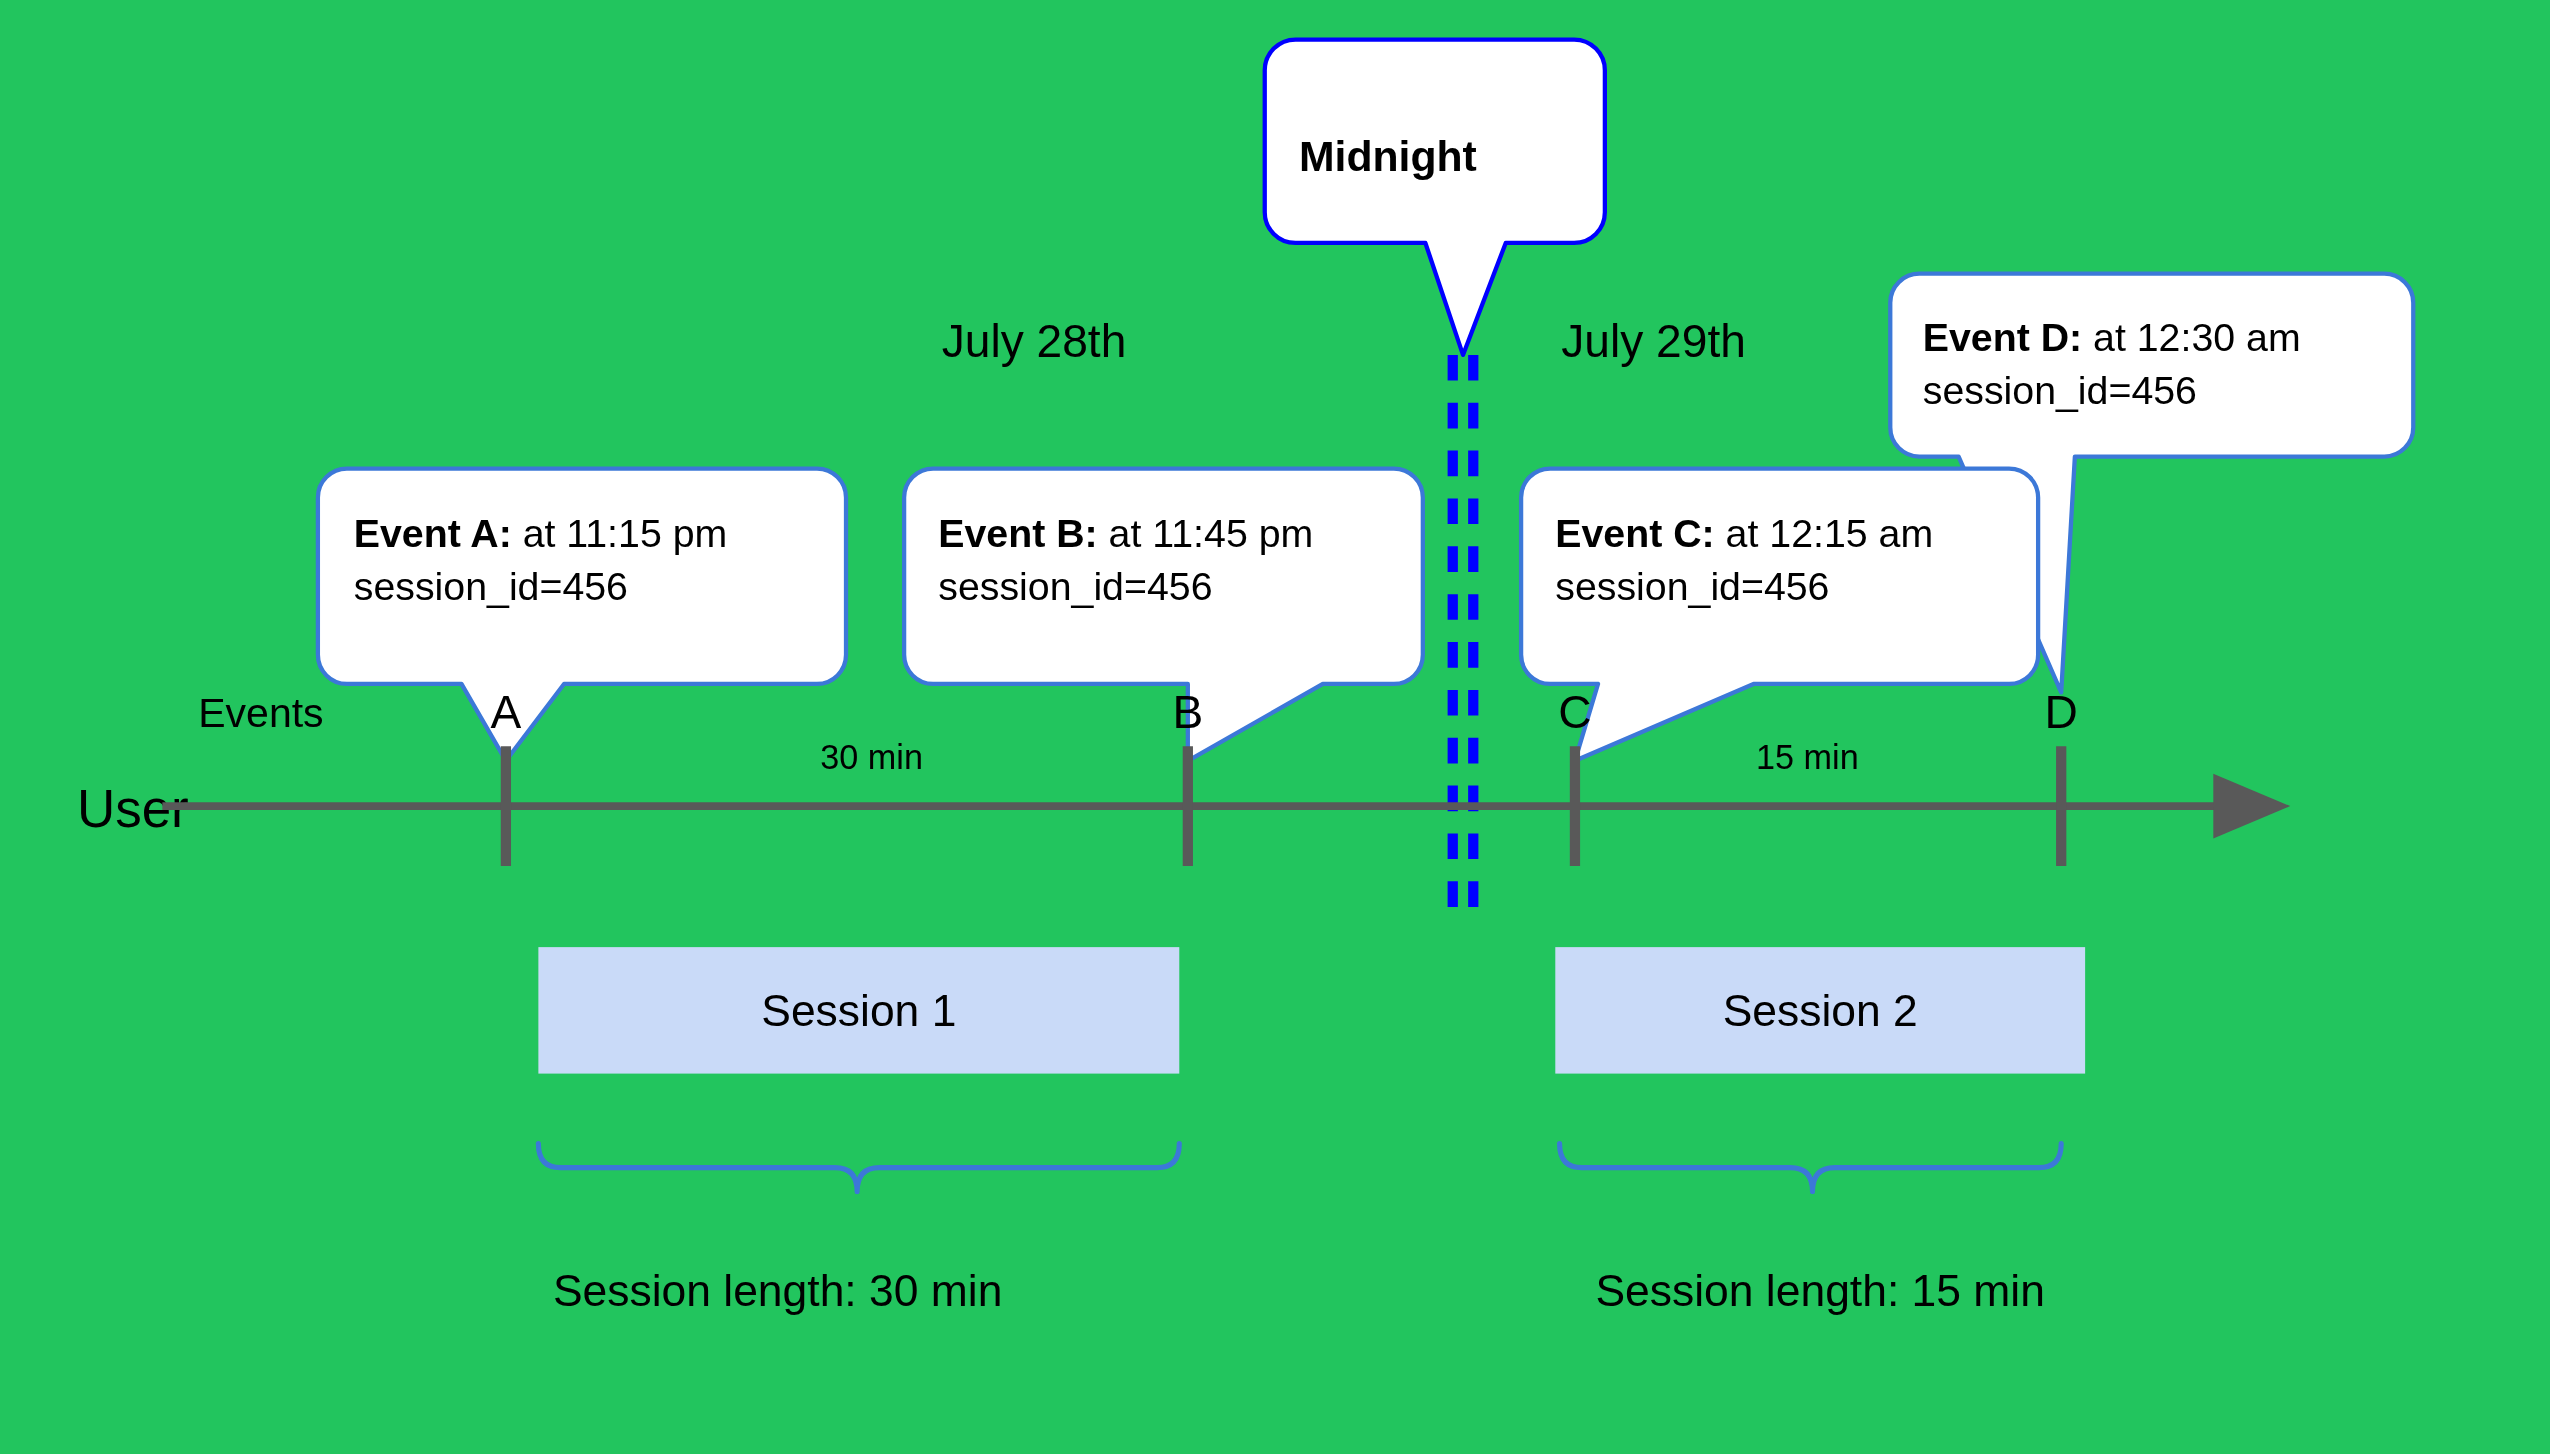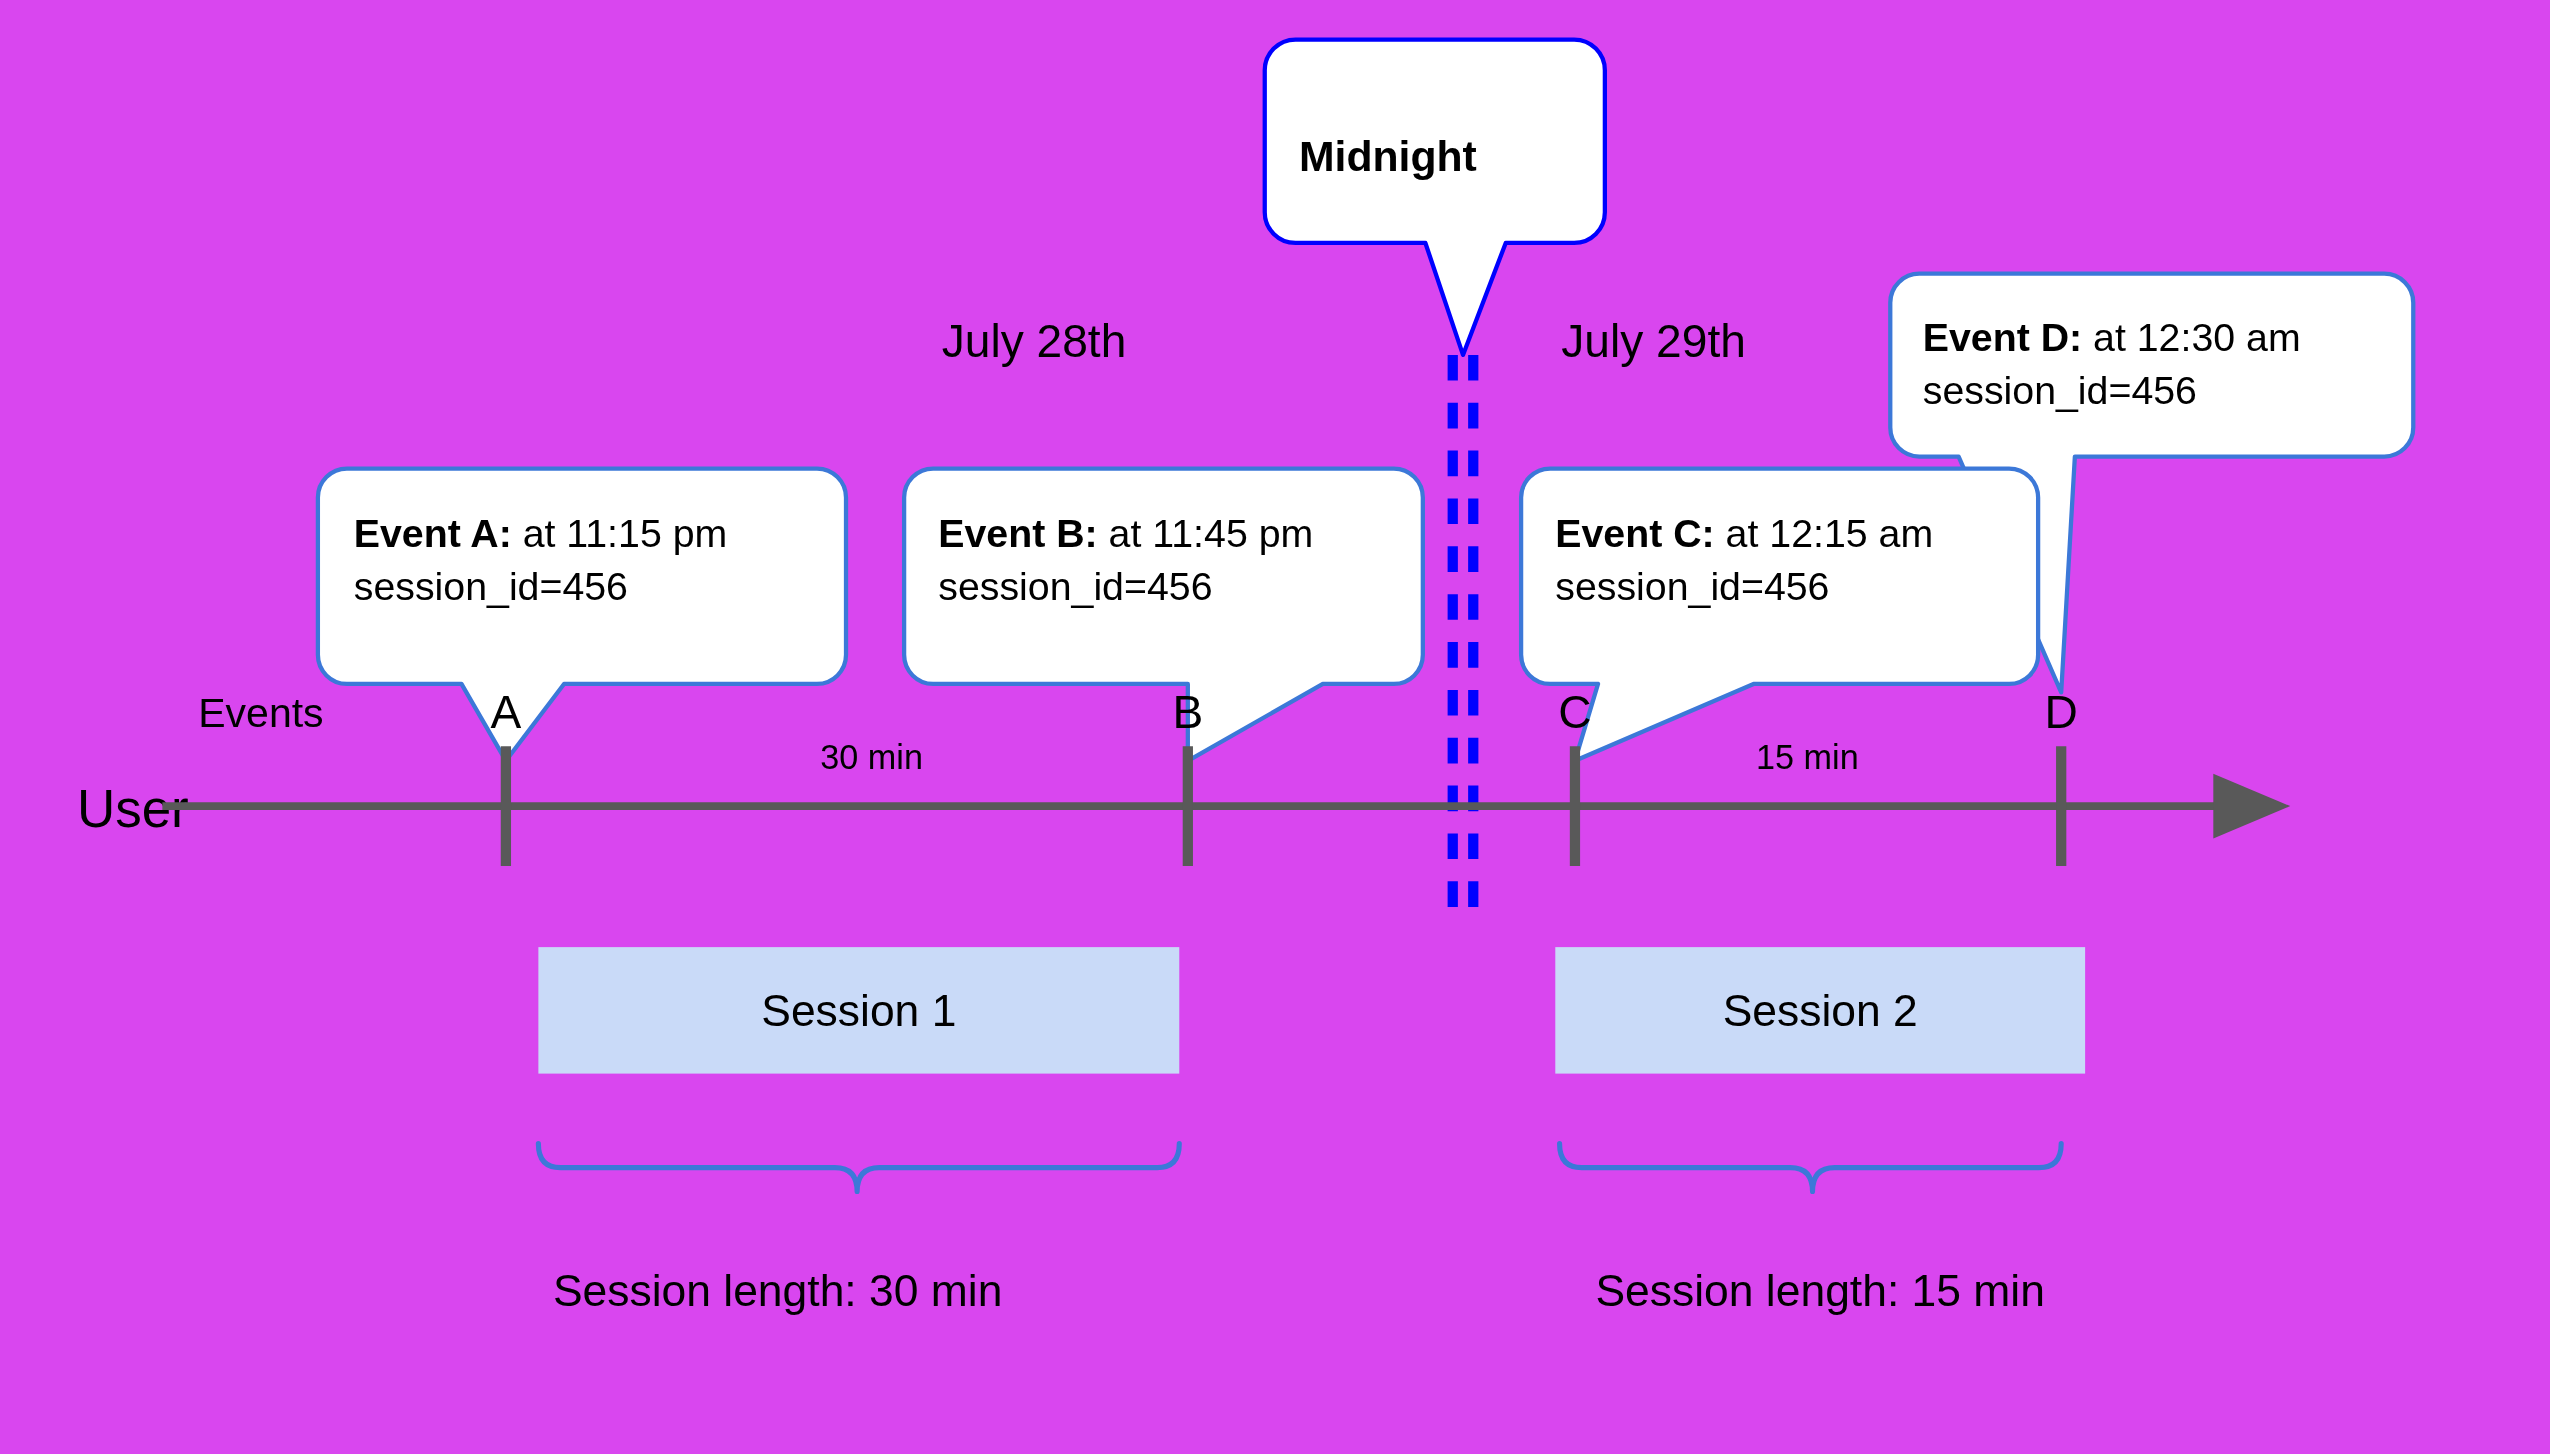--- a/index.html
+++ b/index.html
@@ -7,21 +7,21 @@
     padding: 0;
     background: #ffffff;
   }
   body {
     font-family: "Liberation Sans", sans-serif;
   }
   #canvas {
     position: relative;
     width: 2550px;
     height: 1455px;
-    background: #d946ef;
+    background: #22c55e;
     overflow: hidden;
   }
   svg.layer {
     position: absolute;
     top: 0;
     left: 0;
     width: 2550px;
     height: 1455px;
   }
   .callout-text {

